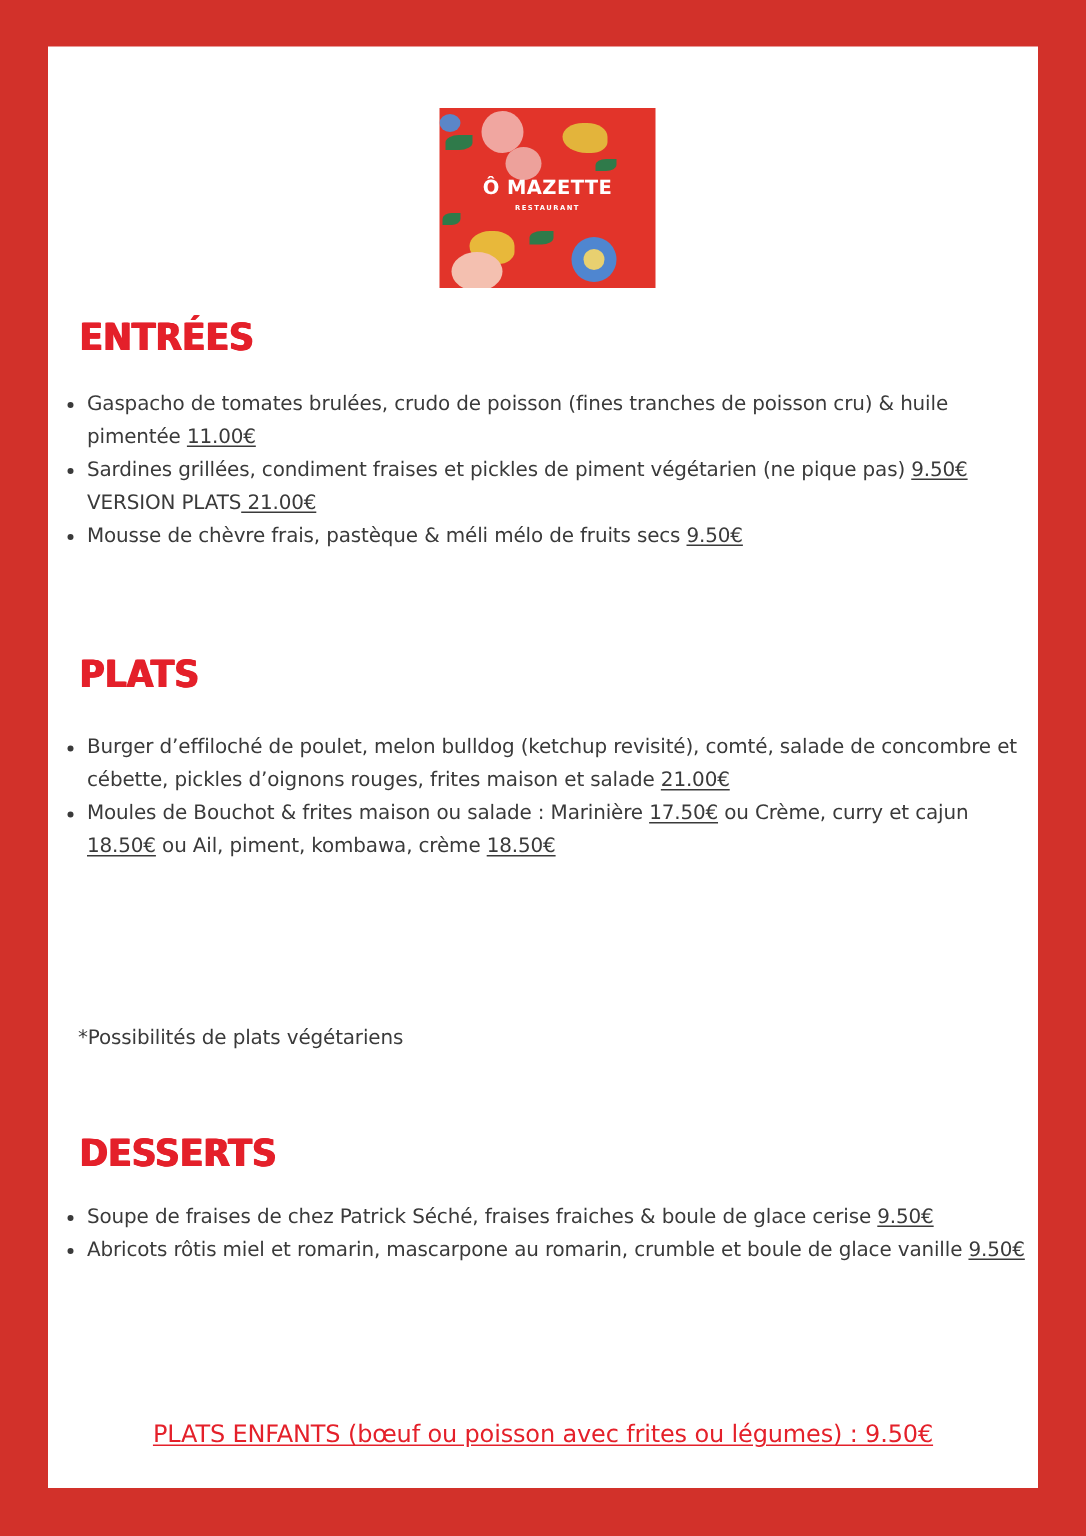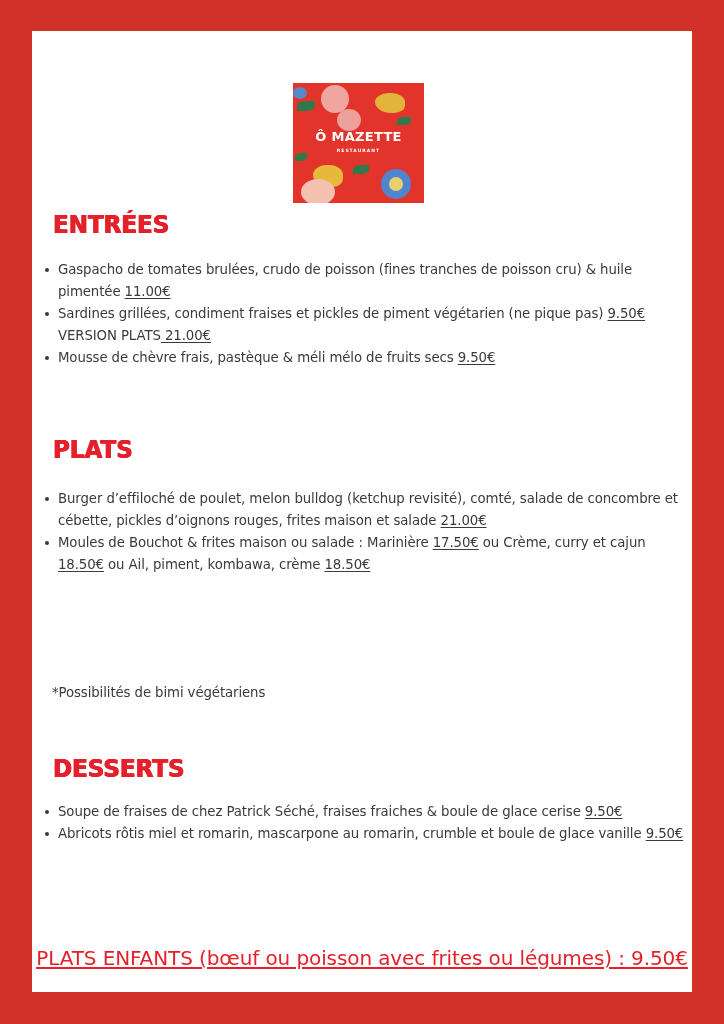--- a/index.html
+++ b/index.html
@@ -12,24 +12,23 @@
     }
     .card {
       position: absolute;
       left: 32px; top: 31px;
       width: 660px; height: 961px;
       background: #ffffff;
     }
     .logo {
       position: absolute;
       left: 261px; top: 41px;
-      width: 131px; height: 120px;
+      width: 144px; height: 120px;
       background: #e2342a;
       overflow: hidden;
-      margin-top: 11px;
     }
     .logo .flower { position: absolute; border-radius: 50%; }
     .logo .leaf { position: absolute; border-radius: 50% 0 50% 0; background: #2f7a4a; }
     .logo .bird { position: absolute; border-radius: 50% 50% 40% 60%; background: #e8b83a; }
     .logo .title {
       position: absolute; left: 0; right: 0; top: 46px;
       text-align: center; color: #fff;
       font-family: "DejaVu Sans", sans-serif; font-weight: bold;
       font-size: 13px; letter-spacing: 0.3px;
     }
@@ -84,21 +83,21 @@
       color: #3a3a3a;
       font-size: 13.3px;
       font-family: "DejaVu Sans", sans-serif;
       letter-spacing: -0.1px;
     }
     .kids {
       position: absolute;
       left: 0; right: 0; top: 915px;
       text-align: center;
       color: #e4202a;
-      font-size: 20px;
+      font-size: 16px;
       font-family: "DejaVu Sans", sans-serif;
       text-decoration: underline;
       text-underline-offset: 2px;
       letter-spacing: -0.1px;
     }
   </style>
 </head>
 <body>
 
 <div class="card">
@@ -135,21 +134,21 @@
 
   <h2 class="heading" style="top:406px;">PLATS</h2>
   <ul class="menu" style="top:457px;">
     <li>
       <span>Burger d’effiloché de poulet, melon bulldog (ketchup revisité), comté, salade de concombre et cébette, pickles d’oignons rouges, frites maison et salade </span><span class="price">21.00€</span>
     </li>
     <li>
       <span>Moules de Bouchot &amp; frites maison ou salade : Marinière </span><span class="price">17.50€</span><span> ou Crème, curry et cajun </span><span class="price">18.50€</span><span> ou Ail, piment, kombawa, crème </span><span class="price">18.50€</span>
     </li>
   </ul>
-  <div class="note">*Possibilités de bimi végétariens</div>
+  <div class="note">*Possibilités de plats végétariens</div>
 
   <h2 class="heading" style="top:725px;">DESSERTS</h2>
   <ul class="menu" style="top:770px;">
     <li>
       <span>Soupe de fraises de chez Patrick Séché, fraises fraiches &amp; boule de glace cerise </span><span class="price">9.50€</span>
     </li>
     <li>
       <span>Abricots rôtis miel et romarin, mascarpone au romarin, crumble et boule de glace vanille </span><span class="price">9.50€</span>
     </li>
   </ul>

